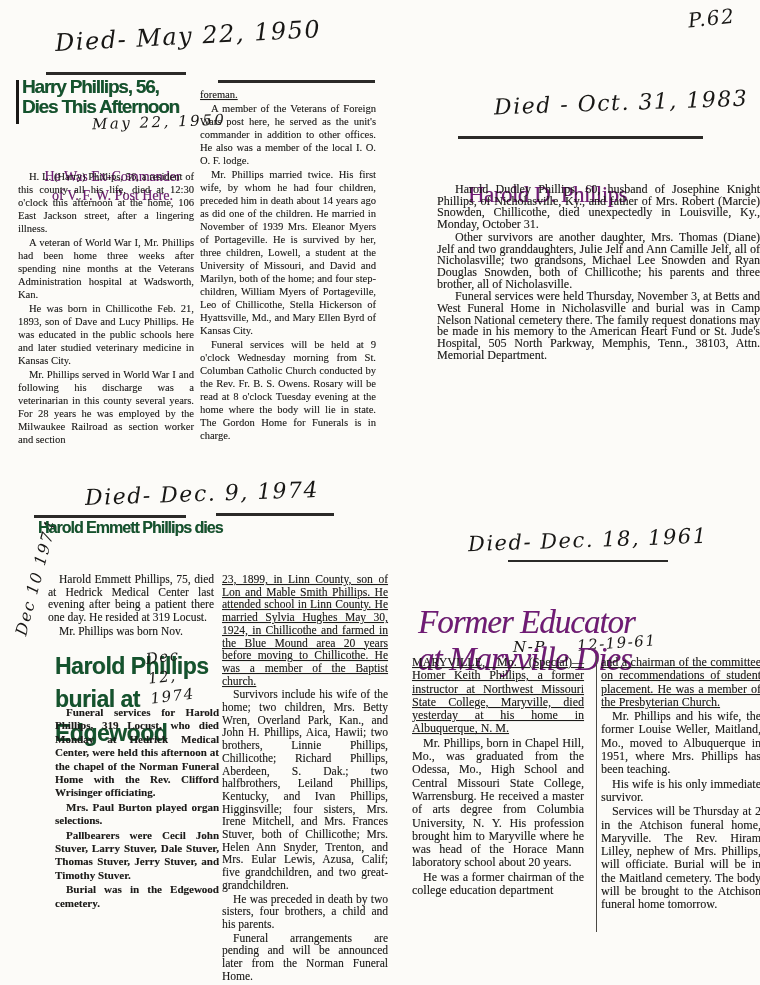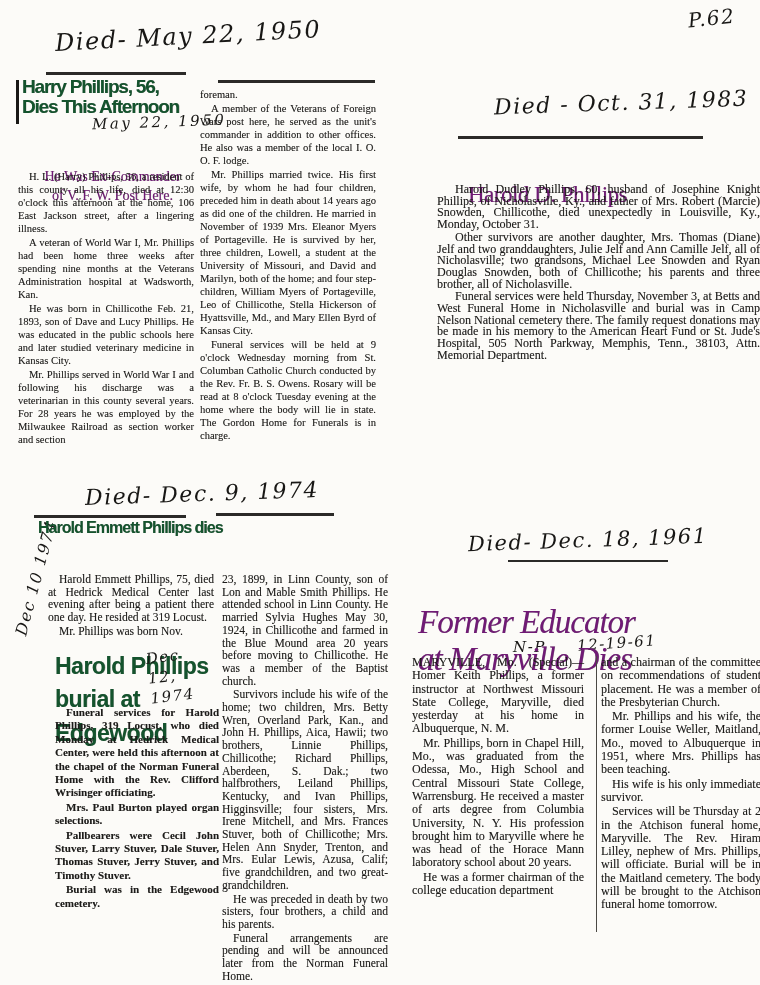--- a/index.html
+++ b/index.html
@@ -6,21 +6,21 @@
   .page {
     position:relative; width:760px; height:985px;
     background:#fcfbf8; overflow:hidden;
     font-family:"Liberation Serif", serif;
   }
   
   .news { position:absolute; color:#1d1c1a; text-align:justify;
           font-family:"Liberation Serif", serif;
           text-shadow:0.2px 0.2px 0 rgba(20,20,20,0.35); }
   .news p { margin:0 0 1px 0; text-indent:11px; }
-  .news p.noindent { text-indent:0; }
+  .news p.noindent { text-indent:0;text-decoration:underline; }
   .hl-sans { position:absolute; font-family:"Liberation Sans", sans-serif;
              font-weight:700; color:#14532d; line-height:1.04;
              text-shadow:0.3px 0.3px 0 rgba(10,10,10,0.4); }
   .hl-serif { position:absolute; font-family:"Liberation Serif", serif;
               font-weight:400; color:#701a75;
               text-shadow:0.3px 0.3px 0 rgba(10,10,10,0.4);margin-top:40px; }
   .rule { position:absolute; background:#2b2a28; }
   .hw { position:absolute; font-family:"DejaVu Serif", serif; font-style:italic;
         color:#181715; white-space:nowrap; letter-spacing:1.5px; }
   .divider-v { position:absolute; width:1px; background:#4a4844; }

